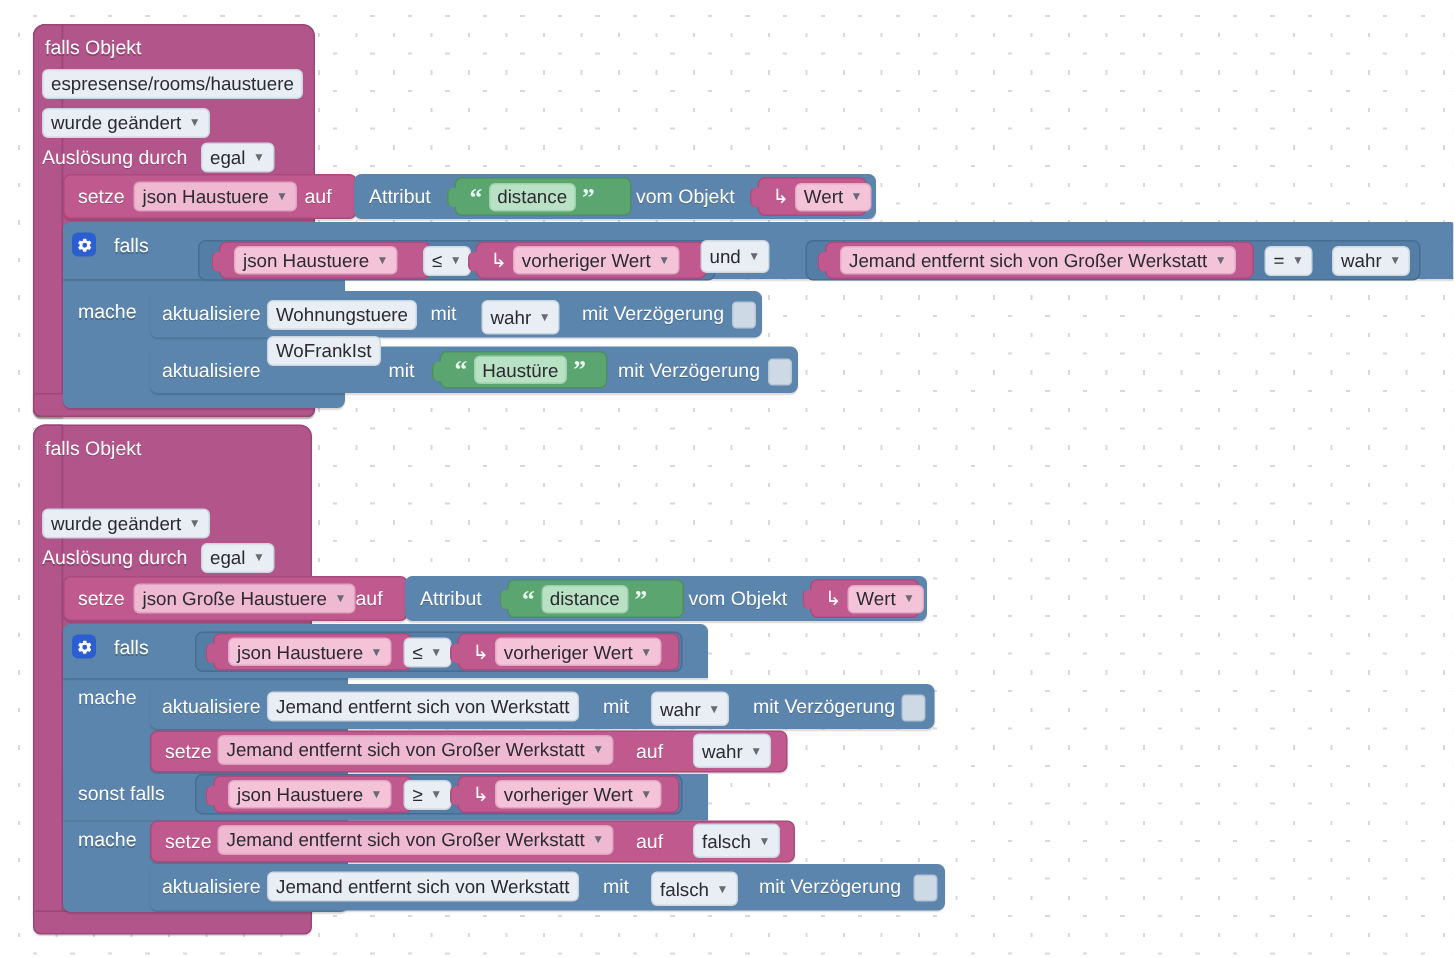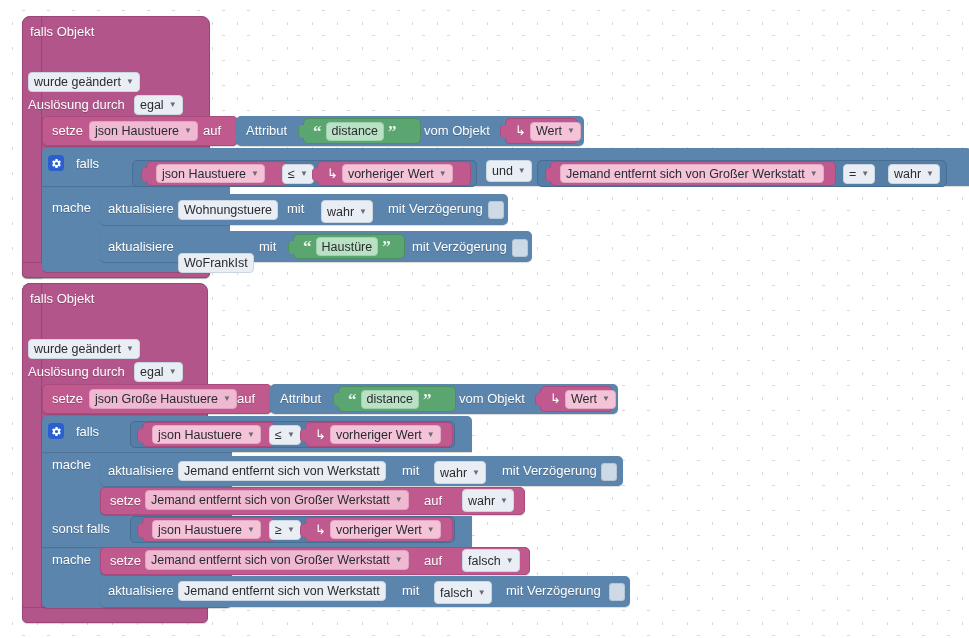--- a/index.html
+++ b/index.html
@@ -202,20 +202,23 @@
 <div id="workspace">
 
   <div class="blk hat" style="left:22px; top:16px; width:188px; height:262px;"></div>
 
   <div class="blk hat" style="left:22px; top:16px; width:20px; height:262px; border-radius:8px 0 0 5px;"></div>
 
   <div class="blk hat" style="left:22px; top:262px; width:188px; height:16px; border-radius:0 0 5px 5px;"></div>
 
   <div class="lbl" style="left:30px; top:24px;">falls Objekt</div>
 
+  <div class="field" style="left:28px; top:46px;">
+    <span>espresense/rooms/haustuere</span>
+  </div>
 
   <div class="field" style="left:28px; top:72px;">
     <span>wurde geändert</span>
     <span class="caret">▼</span>
   </div>
 
   <div class="lbl" style="left:28px; top:97px;">Auslösung durch</div>
   <div class="field" style="left:134px; top:95px;">
     <span>egal</span>
     <span class="caret">▼</span>
@@ -272,21 +275,21 @@
     <span class="caret">▼</span>
   </div>
   <div class="rep pink" style="left:317px; top:161px; width:154px; height:25px;">
     <span class="arrowg" style="position:static; margin-right:4px;">↳</span>
     <span class="field pinklite" style="position:static; height:19px;">
       <span>vorheriger Wert</span>
       <span class="caret">▼</span>
     </span>
   </div>
 
-  <div class="field" style="left:486px; top:160px; height:22px;">
+  <div class="field" style="left:467px; top:160px; height:22px;">
     <span>und</span>
     <span class="caret">▼</span>
   </div>
 
   <div class="boolwrap" style="left:537px; top:160px; width:410px; height:27px;"></div>
   <div class="rep pink" style="left:550px; top:161px; width:286px; height:25px;">
     <span class="field pinklite" style="position:static; height:19px;">
       <span>Jemand entfernt sich von Großer Werkstatt</span>
       <span class="caret">▼</span>
     </span>
@@ -310,21 +313,21 @@
   <div class="lbl" style="left:287px; top:201px;">mit</div>
   <div class="field" style="left:321px; top:200px; height:23px;">
     <span>wahr</span>
     <span class="caret">▼</span>
   </div>
   <div class="lbl" style="left:388px; top:201px;">mit Verzögerung</div>
   <div class="cbox" style="left:488px; top:201px;"></div>
 
   <div class="blk blue" style="left:100px; top:231px; width:432px; height:31px;"></div>
   <div class="lbl" style="left:108px; top:239px;">aktualisiere</div>
-  <div class="field" style="left:178px; top:253px;text-align:center;">
+  <div class="field" style="left:178px; top:224px;text-align:center;">
     <span>WoFrankIst</span>
   </div>
   <div class="lbl" style="left:259px; top:239px;">mit</div>
   <div class="rep greenb" style="left:293px; top:234px; width:112px; height:25px;">
     <span class="quote" style="position:static; margin-right:4px;">“</span>
     <span class="field greenlite" style="position:static; height:19px;">
       <span>Haustüre</span>
     </span>
     <span class="quote" style="position:static; margin-left:4px;">”</span>
   </div>

